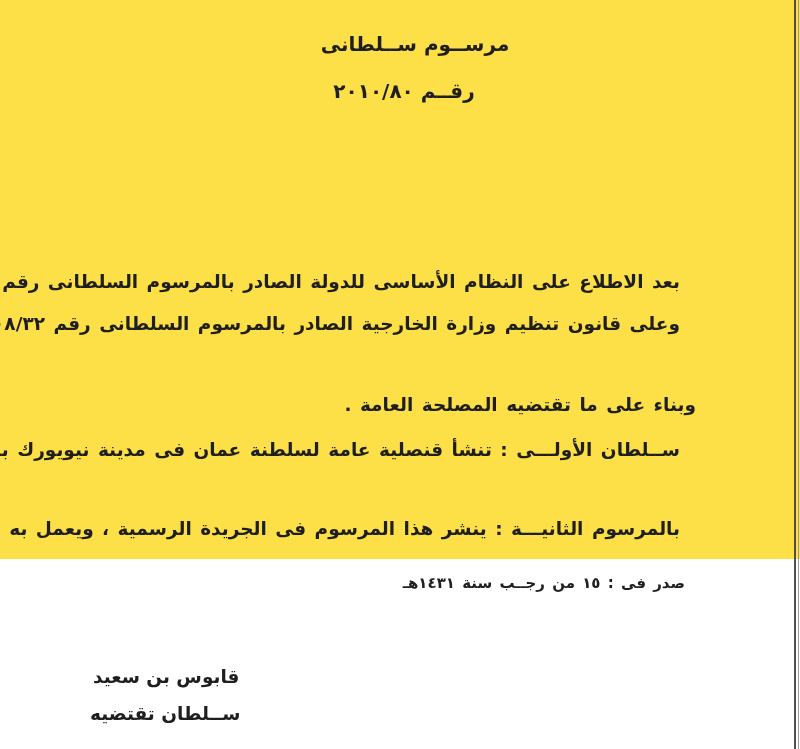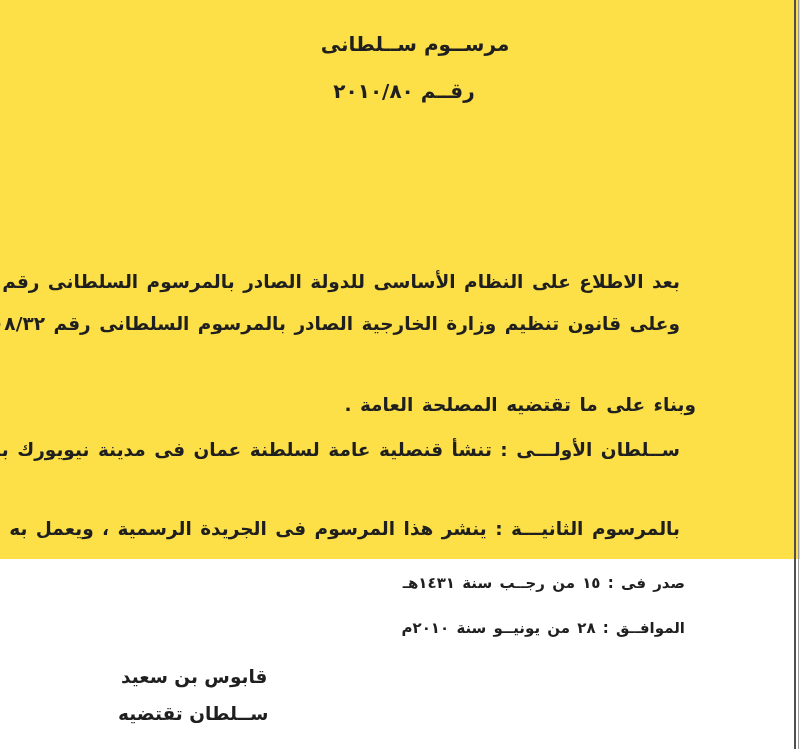--- a/index.html
+++ b/index.html
@@ -29,21 +29,21 @@
   .center {
     transform: translateX(-50%);
     text-align: center;
   }
   .h1 { font-size: 20px; letter-spacing: 0.5px; }
   .h2 { font-size: 20px; }
   .body-line { font-size: 18.5px; word-spacing: 2px; }
   .article-line { font-size: 18.5px; word-spacing: 2px; }
   .article-label { font-weight: bold; }
   .date-line { font-size: 15px; word-spacing: 2px; }
-  .sig-line { font-size: 18.5px; margin-left: 28px; }
+  .sig-line { font-size: 18.5px; }
   .ruler-line { font-size: 19.5px; }
   .ruler-gap {
     display: inline-block;
     width: 112px;
   }
   .edge-line {
     position: absolute;
     top: 0;
     height: 749px;
   }
@@ -73,21 +73,20 @@
     <span class="article-label">ســلطان الأولـــى</span> <span>: تنشأ قنصلية عامة لسلطنة عمان فى مدينة نيويورك بالولايات</span>
   </div>
 
 
   <div class="line article-line" style="top:518px; right:120px;">
     <span class="article-label">بالمرسوم الثانيـــة</span> <span>: ينشر هذا المرسوم فى الجريدة الرسمية ، ويعمل به من تاريخ صدوره .</span>
   </div>
 
   <div class="line date-line" style="top:574px; right:115px;">صدر فى : ١٥ من رجــب سنة ١٤٣١هـ</div>
 
-  <div class="line date-line" style="top:619px; right:115px;">الموافــق : ٢٨ من يونيــو سنة ٢٠١٠م</div>
 
   <div class="line sig-line" style="top:666px; left:93px;">قابوس بن سعيد</div>
 
   <div class="line sig-line" style="top:703px; left:90px;">ســلطان تقتضيه</div>
 
   <div class="edge-line edge-dark"></div>
   <div class="edge-line edge-light"></div>
 
 </div>
 

